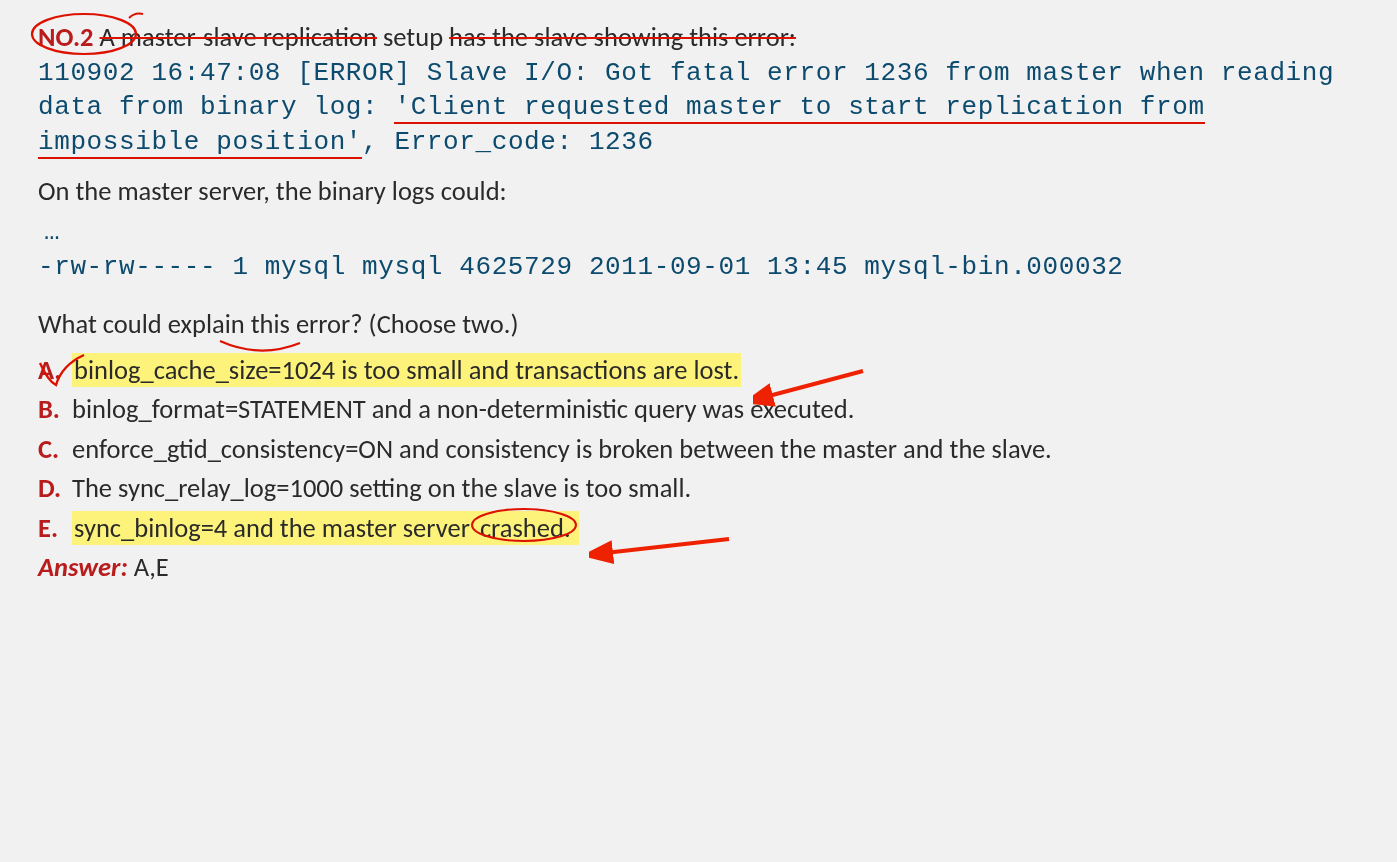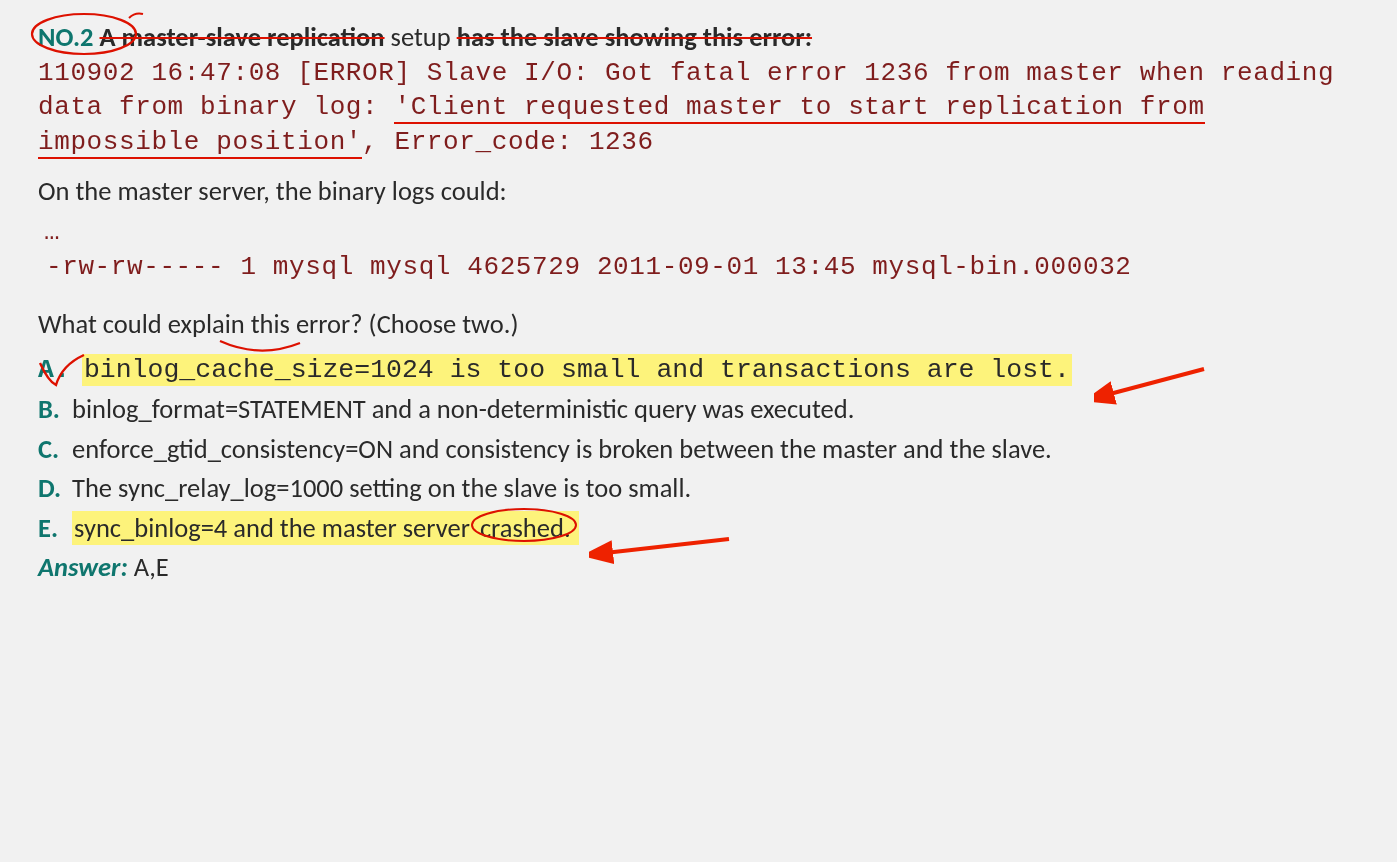--- a/index.html
+++ b/index.html
@@ -10,34 +10,34 @@
     font-size: 26.5px;
     line-height: 1.34;
     color: #2a2a2a;
     width: 1397px;
     box-sizing: border-box;
   }
   .mono {
     font-family: "Courier New", Courier, monospace;
     font-size: 26px;
     letter-spacing: 0.6px;
-    color: #7f1d1d;
+    color: #0c4a6e;
   }
-  .b { font-weight: 700; color: #0f766e; }
+  .b { font-weight: 700; color: #b91c1c; }
   .i { font-style: italic; text-align: center; }
   .hl { background: #fdf37b; padding: 1px 2px; }
-  .strike { text-decoration: line-through; text-decoration-color: #d10; text-decoration-thickness: 1.5px; font-weight: bold; }
+  .strike { text-decoration: line-through; text-decoration-color: #d10; text-decoration-thickness: 1.5px; }
   .under-red { border-bottom: 2px solid #d10; }
   .opt { margin: 4px 0 4px 0; }
   .opt-label { display: inline-block; width: 28px; font-weight: 700; }
   .arrow-wrap { position: relative; display: inline-block; }
   .arrow-svg { position: absolute; top: -12px; pointer-events: none; }
   .circle-svg { position: absolute; pointer-events: none; }
   .question-header { position: relative; }
-  .log-line { margin-left: 8px; }
+  .log-line { margin-left: 0; }
 </style>
 </head>
 <body>
 
 <div class="question-header">
   <svg class="circle-svg" style="left:-14px; top:-12px;" width="130" height="50">
     <ellipse cx="60" cy="26" rx="52" ry="20" fill="none" stroke="#d10" stroke-width="2.2"></ellipse>
     <path d="M105 10 q6 -6 14 -4" fill="none" stroke="#d10" stroke-width="2"></path>
   </svg>
   <span class="b">NO.2</span>
@@ -61,21 +61,21 @@
     <path d="M4 8 q40 18 80 2" fill="none" stroke="#d10" stroke-width="2.2"></path>
   </svg>
 </div>
 
 <div style="height:22px"></div>
 
 <div>What could explain this error? (Choose two.)</div>
 
 <div style="height:6px"></div>
 
-<div class="opt" style="position:relative;font-family:Liberation Mono, monospace;">
+<div class="opt" style="position:relative;">
   <svg class="circle-svg" style="left:-6px; top:-4px;" width="58" height="44">
     <path d="M8 14 q8 18 16 22 q6 -20 28 -30" fill="none" stroke="#d10" stroke-width="2.4"></path>
   </svg>
   <span class="b opt-label">A.</span>
   <span class="hl">binlog_cache_size=1024 is too small and transactions are lost.</span>
   <span class="arrow-wrap">
     <svg class="arrow-svg" style="left:6px;" width="120" height="44">
       <defs>
           <marker id="ah1" markerWidth="10" markerHeight="10" refX="2" refY="3" orient="auto">
             <path d="M0,0 L0,6 L8,3 z" fill="#e20"></path>

